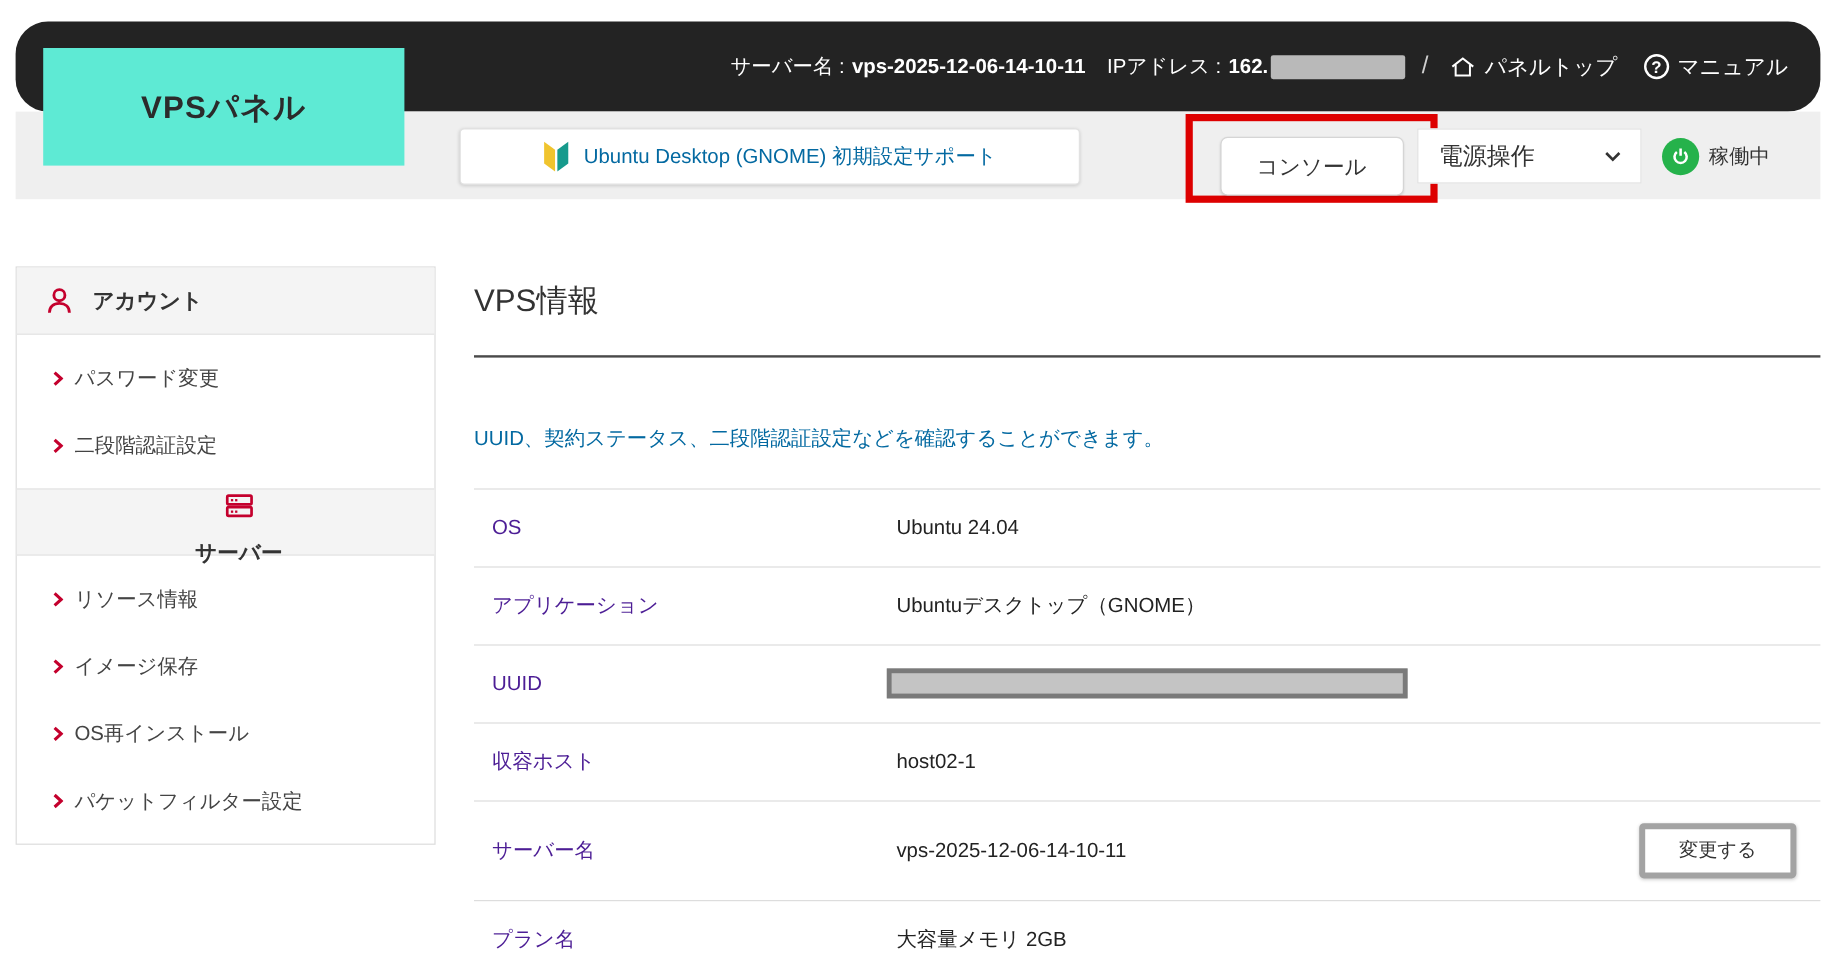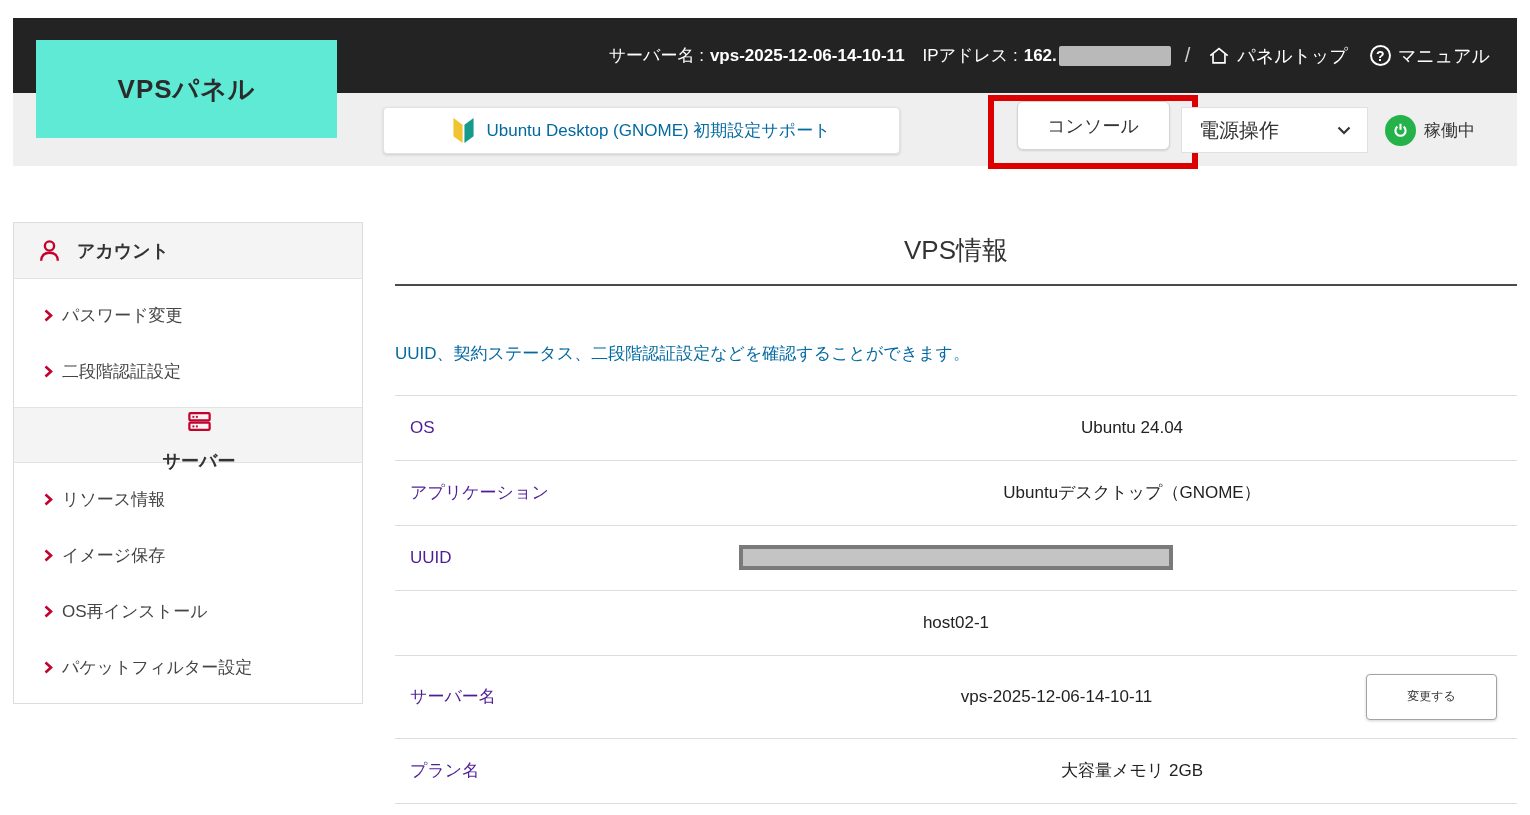--- a/index.html
+++ b/index.html
@@ -11,21 +11,21 @@
   }
   *{box-sizing:border-box;}
   html,body{margin:0;padding:0;}
   body{
     width:1530px;height:815px;position:relative;overflow:hidden;
     background:#ffffff;color:#333;
     font-family:"Liberation Sans","DejaVu Sans",sans-serif;
   }
 
   
-  .topbar{position:absolute;left:13px;top:18px;width:1504px;height:75px;background:var(--bar-black);}
+  .topbar{position:absolute;left:13px;top:18px;width:1504px;height:75px;background:var(--bar-black);border-radius:27px;}
   .topbar-inner{
     height:100%;display:flex;align-items:center;justify-content:flex-end;
     padding-right:27px;color:#fff;font-size:17px;white-space:nowrap;
   }
   .t-val{font-weight:bold;}
   .ip-label{margin-left:18px;}
   .t-label{margin-right:6px;}
   .redact-ip{display:inline-block;width:112px;height:20px;background:#b9b9b9;border-radius:2px;margin-left:2px;}
   .slash{margin:0 18px 0 14px;color:#cfcfcf;font-size:20px;}
   .t-nav{display:flex;align-items:center;gap:7px;color:#fff;text-decoration:none;font-size:18px;cursor:pointer;}
@@ -41,21 +41,21 @@
   .setup-btn{
     position:absolute;left:370px;top:14px;width:517px;height:47px;
     background:#fff;border:1px solid #e2e2e2;border-radius:4px;
     box-shadow:0 1px 3px rgba(0,0,0,.15);
     display:flex;align-items:center;justify-content:center;gap:11px;
     font-size:17px;color:#0369a1;cursor:pointer;font-family:inherit;
   }
   .console-annotation{
     position:absolute;left:975px;top:2px;width:210px;height:74px;
     border:6px solid var(--annotation);
-    display:flex;align-items:flex-start;justify-content:center;
+    display:flex;align-items:flex-end;justify-content:center;
   }
   .console-btn{
     width:153px;height:49px;background:#fff;border:1px solid #d5d5d5;border-radius:6px;
     box-shadow:0 1px 2px rgba(0,0,0,.12);
     font-size:18px;color:#333;cursor:pointer;font-family:inherit;
   }
   .power-select{
     position:absolute;left:1168px;top:14px;width:187px;height:46px;
     background:#fff;border:1px solid #e0e0e0;
     display:flex;align-items:center;justify-content:space-between;
@@ -91,39 +91,38 @@
   .side-title{font-size:18px;font-weight:bold;color:#333;}
   .side-item{
     height:56px;display:flex;align-items:center;gap:9px;
     padding-left:30px;font-size:17px;color:#444;cursor:pointer;
   }
   .chev{display:flex;align-items:center;}
 
   
   .main{position:absolute;left:395px;top:222px;width:1122px;}
   .main h1{
-    margin:0;padding:11px 0 16px;font-size:26px;font-weight:500;color:#333;
+    margin:0;padding:11px 0 28px;font-size:26px;font-weight:500;color:#333;
     border-bottom:2px solid #4a4a4a;
-    text-align:center;
   }
   .desc{margin:56px 0 0;font-size:17px;color:#0369a1;line-height:1.4;}
   .info-table{margin-top:29px;border-top:1px solid #ddd;}
   .row{
     display:flex;align-items:center;min-height:65px;border-bottom:1px solid #ddd;
     font-size:17px;
   }
   .row.tall{min-height:83px;}
   .cell.label{width:352px;padding-left:15px;color:#4c1d95;flex-shrink:0;}
-  .cell.value{flex:1;color:#222;text-align:center;}
+  .cell.value{flex:1;color:#222;}
   .redact-uuid{width:434px;height:25px;background:#c4c4c4;border:4px solid #7a7a7a;margin-left:-8px;}
   .change-btn{
     margin-left:auto;margin-right:20px;width:131px;height:46px;
-    background:#fff;border:1px solid #a3a3a3;border-radius:4px;
+    background:#fff;border:5px solid #a3a3a3;border-radius:4px;
     box-shadow:0 1px 3px rgba(0,0,0,.18);
-    font-size:12px;color:#333;cursor:pointer;font-family:Liberation Mono, monospace;
+    font-size:16px;color:#333;cursor:pointer;font-family:Liberation Mono, monospace;
   }
   svg{display:block;}
 </style>
 </head>
 <body>
 
 <div class="topbar">
   <div class="topbar-inner">
     <span class="t-label">サーバー名 :</span>
     <span class="t-val">vps-2025-12-06-14-10-11</span>
@@ -285,20 +284,21 @@
   </div>
 
   <div class="row">
     <div class="cell label">UUID</div>
     <div class="cell value">
           <div class="redact-uuid"></div>
         </div>
   </div>
 
   <div class="row">
+    <div class="cell label">収容ホスト</div>
     <div class="cell value">host02-1</div>
   </div>
 
   <div class="row tall">
     <div class="cell label">サーバー名</div>
     <div class="cell value">vps-2025-12-06-14-10-11</div>
   <button class="change-btn">変更する</button>
       </div>
 
   <div class="row">

